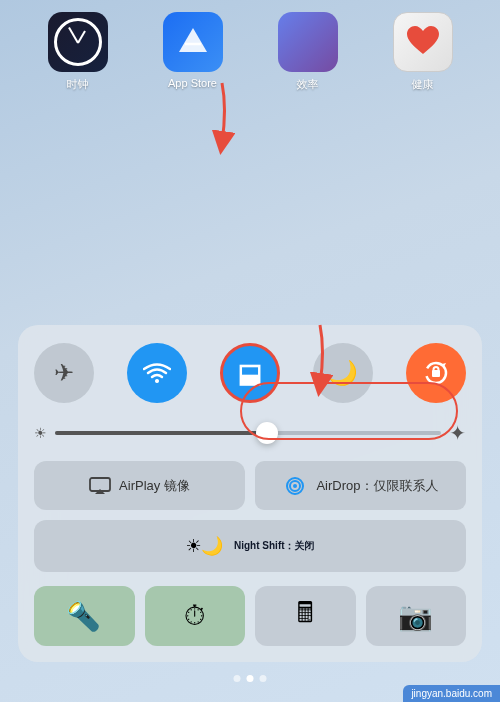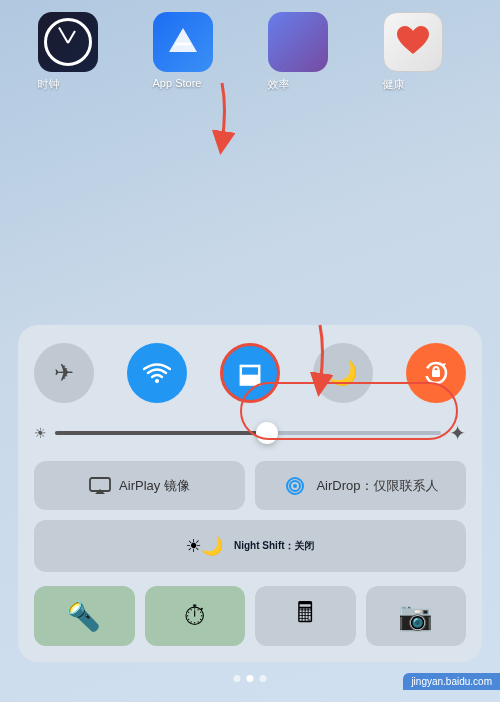--- a/index.html
+++ b/index.html
@@ -26,21 +26,21 @@
       display: flex;
       justify-content: space-around;
       align-items: flex-start;
       padding: 10px 20px 0 20px;
       padding-top: 12px;
     }
 
     .app-icon-wrapper {
       display: flex;
       flex-direction: column;
-      align-items: flex-start;
+      align-items: center;
       width: 80px;
     }
 
     .app-icon {
       width: 60px;
       height: 60px;
       border-radius: 14px;
       display: flex;
       align-items: center;
       justify-content: center;
@@ -298,21 +298,21 @@
       background: rgba(255,255,255,0.6);
     }
 
     .dot.active {
       background: white;
     }
 
     
     .watermark {
       position: absolute;
-      bottom: 12px;
+      bottom: 0;
       right: 0;
       background: rgba(52, 120, 210, 0.85);
       color: white;
       font-size: 10px;
       padding: 3px 8px;
       border-top-left-radius: 6px;
     }
 
     
     .red-arrow {

